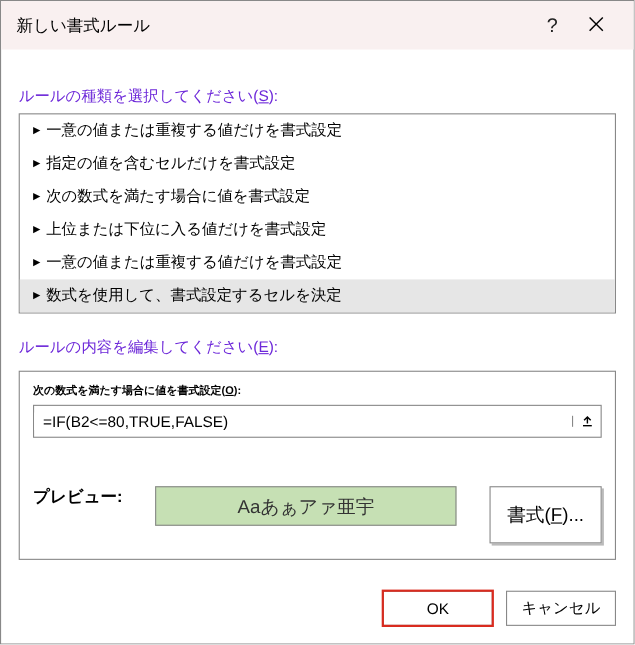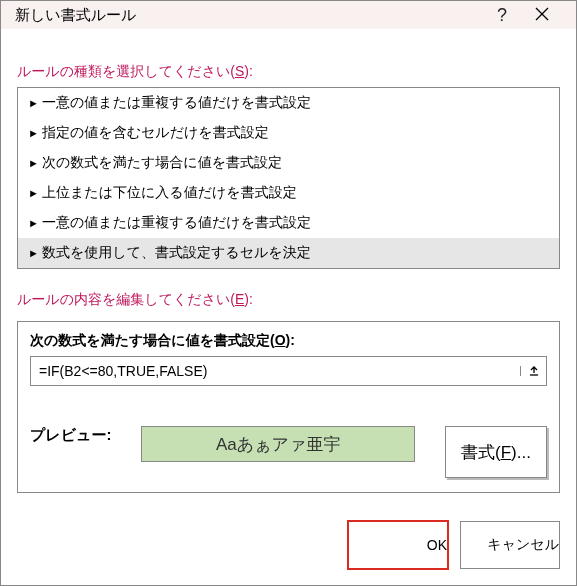--- a/index.html
+++ b/index.html
@@ -7,45 +7,45 @@
 
 .dialog { width: 577px; height: 586px; border: 1px solid #888; background: #fff; display: flex; flex-direction: column; }
 
 .titlebar { display: flex; align-items: center; height: 44px; padding: 0 14px; background: #f9f0f0; }
 .titlebar .title { flex: 1; font-size: 15px; color: #000; }
 .titlebar .help, .titlebar .close { width: 40px; text-align: center; font-size: 18px; color: #222; cursor: pointer; }
 .titlebar .close svg { width: 14px; height: 14px; }
 
 .body { padding: 14px 16px 16px 16px; flex: 1; display: flex; flex-direction: column; }
 
-.label { font-size: 14px; color: #be185d; margin-bottom: 6px; }
+.label { font-size: 14px; color: #6d28d9; margin-bottom: 6px; }
 .label .u { text-decoration: underline; }
 
 .listbox { border: 1px solid #888; background: #fff; }
 .listbox .item { display: flex; align-items: center; padding: 6px 10px; font-size: 14px; color: #000; cursor: pointer; }
 .listbox .item .arrow { width: 14px; font-size: 11px; color: #000; }
 .listbox .item.selected { background: #e6e6e6; }
 
 .editbox { border: 1px solid #888; margin-top: 6px; padding: 10px 12px 14px 12px; flex: 1; display: flex; flex-direction: column; }
-.editbox .sublabel { font-size: 14px; font-weight: bold; margin-bottom: 6px; }
+.editbox .sublabel { font-size: 10px; font-weight: bold; margin-bottom: 6px; }
 .editbox .sublabel .u { text-decoration: underline; }
 
 .formula-row { display: flex; align-items: center; border: 1px solid #888; height: 30px; }
 .formula-row input { flex: 1; border: none; outline: none; padding: 0 8px; font-size: 14px; }
 .formula-row .picker { width: 26px; border-left: 1px solid #888; display: flex; align-items: center; justify-content: center; cursor: pointer; }
 .formula-row .picker svg { width: 10px; height: 10px; }
 
 .preview-row { display: flex; align-items: flex-start; margin-top: auto; gap: 30px; padding-top: 40px; }
 .preview-label { font-size: 15px; font-weight: bold; white-space: nowrap; }
 .preview-sample { flex: 1; height: 36px; border: 1px solid #888; background: #c6e0b4; display: flex; align-items: center; justify-content: center; font-size: 17px; color: #333; }
 .format-btn { height: 52px; width: 102px; border: 1px solid #888; background: #fff; font-size: 17px; cursor: pointer; box-shadow: 2px 2px 0 #bbb; }
 .format-btn .u { text-decoration: underline; }
 
 .footer { padding: 12px 16px 16px 0; display: flex; justify-content: flex-end; gap: 12px; }
-.footer button { width: 100px; height: 48px; border: 1px solid #888; background: #fff; font-size: 14px; cursor: pointer; text-align: right; }
+.footer button { width: 100px; height: 32px; border: 1px solid #888; background: #fff; font-size: 14px; cursor: pointer; }
 .footer .ok { outline: 2px solid #d92b1f; outline-offset: -1px; }
 
 .spacer-top { height: 20px; }
 </style>
 </head>
 <body>
 
 <div class="dialog">
 
   <div class="titlebar">

